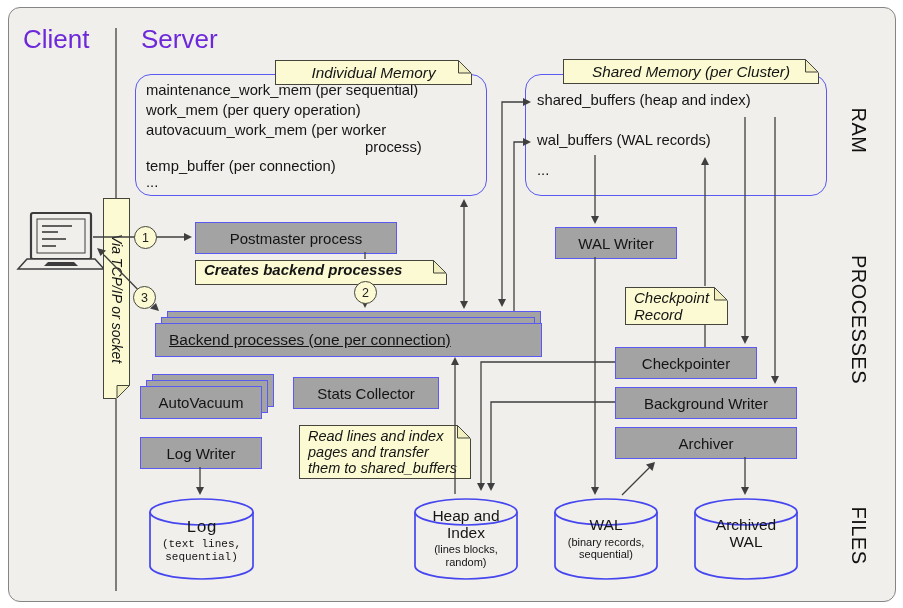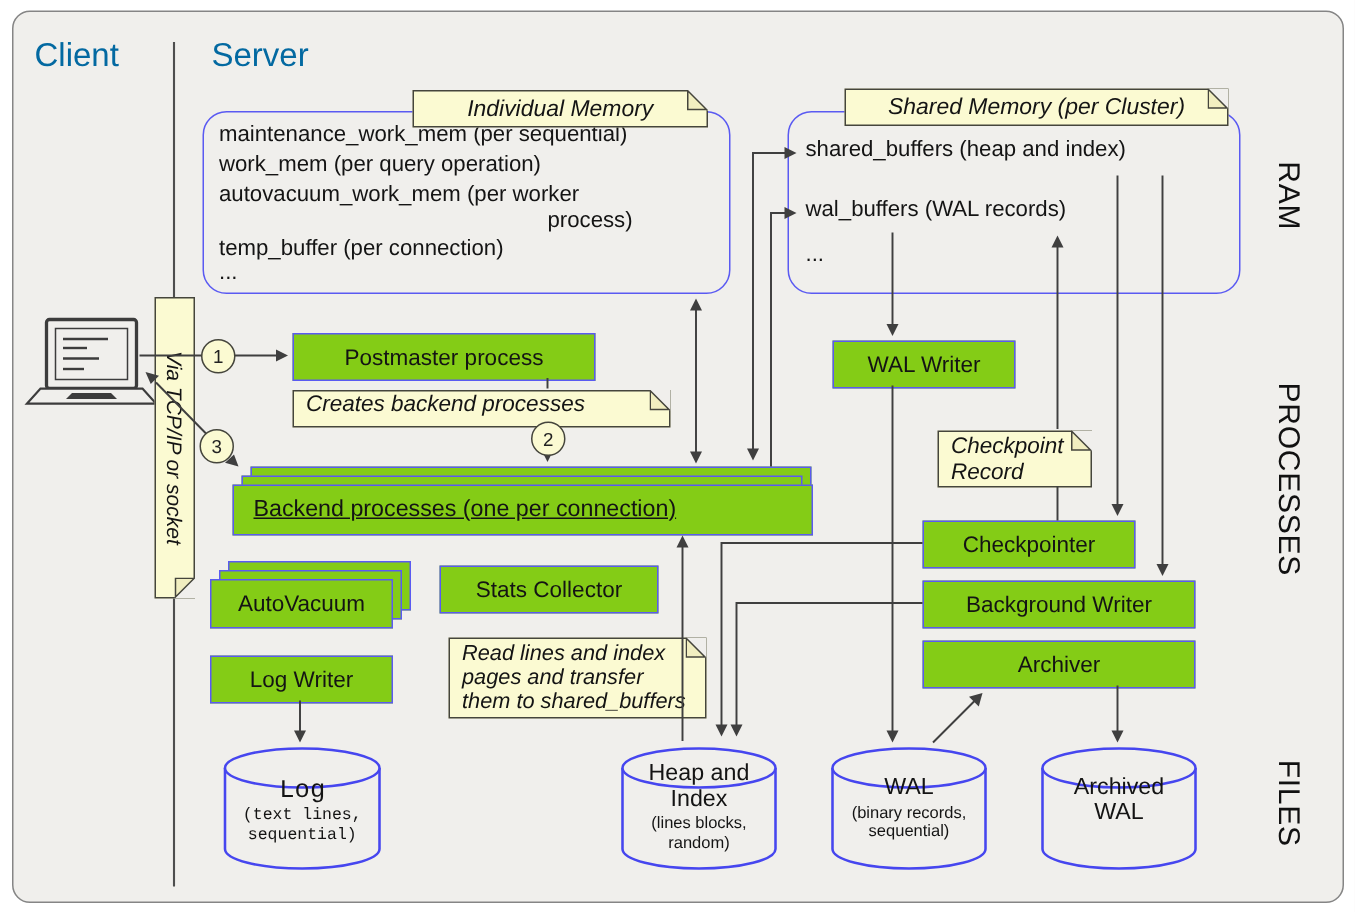--- a/index.html
+++ b/index.html
@@ -1,23 +1,23 @@
 <!DOCTYPE html>
 <html><head>
 <meta charset="utf-8">
 <style>
   html,body{margin:0;padding:0;background:#ffffff;}
   .stage{position:relative;width:903px;height:608px;background:#ffffff;
          font-family:"Liberation Sans","DejaVu Sans",sans-serif;color:#141414;overflow:hidden;}
   .frame{position:absolute;left:8px;top:7px;width:886px;height:593px;background:#f0efec;
          border:1.6px solid #858585;border-radius:12px;}
-  .hdr{position:absolute;font-size:22px;color:#0369a1;z-index:2;text-align:center;}
+  .hdr{position:absolute;font-size:26px;color:#6d28d9;z-index:2;text-align:center;}
   .sidelabel{position:absolute;font-size:20px;color:#111;text-align:center;z-index:2;
              transform:rotate(90deg);letter-spacing:0.5px;}
-  .box{position:absolute;background:#84cc16;border:1.4px solid #5a5af2;z-index:2;
+  .box{position:absolute;background:#a3a3a3;border:1.4px solid #5a5af2;z-index:2;
        display:flex;align-items:center;justify-content:center;font-size:15px;white-space:nowrap;}
   .box.left{justify-content:flex-start;padding-left:13px;font-size:15.5px;}
   .membox{position:absolute;border:1.4px solid #5a5af2;border-radius:16px;z-index:2;background:transparent;}
   .memline{position:absolute;font-size:14.8px;white-space:nowrap;z-index:2;}
   .note{position:absolute;background:#fbfad2;border:1px solid #45453c;z-index:3;
         font-style:italic;font-size:15px;}
   .note .fold{position:absolute;top:-1px;right:-1px;z-index:4;}
   .note.vert .fold{top:auto;bottom:-1px;right:-1px;transform:rotate(90deg);}
   .tabtitle{display:flex;align-items:center;justify-content:center;width:100%;height:100%;font-size:15.3px;}
   .notetext{display:block;padding:2px 8px;line-height:1.12;}
@@ -111,21 +111,21 @@
     <svg class="fold" width="14" height="14">
         <path d="M0,0 L14,0 L14,14 Z" fill="#f0efec"></path>
         <path d="M0.5,0.5 L13,13 L0.5,13 Z" fill="#f1eec0" stroke="#45453c" stroke-width="1"></path>
       </svg>
   </div>
 
   <div class="box" style="left:195px;top:222px;width:200px;height:30px;">
       <span>Postmaster process</span>
     </div>
 
-  <div class="note" style="left:195px;top:260px;width:250px;height:23px;">
+  <div class="note" style="left:195px;top:260px;width:250px;height:23px;font-weight:bold;">
     <span class="notetext" style="padding-top:1px;">Creates backend processes</span>
     <svg class="fold" width="14" height="14">
         <path d="M0,0 L14,0 L14,14 Z" fill="#f0efec"></path>
         <path d="M0.5,0.5 L13,13 L0.5,13 Z" fill="#f1eec0" stroke="#45453c" stroke-width="1"></path>
       </svg>
   </div>
 
   <div class="box" style="left:167px;top:311px;width:372px;height:32px;"></div>
   <div class="box" style="left:161px;top:317px;width:372px;height:32px;"></div>
   <div class="box left" style="left:155px;top:323px;width:372px;height:32px;text-decoration:underline;">

